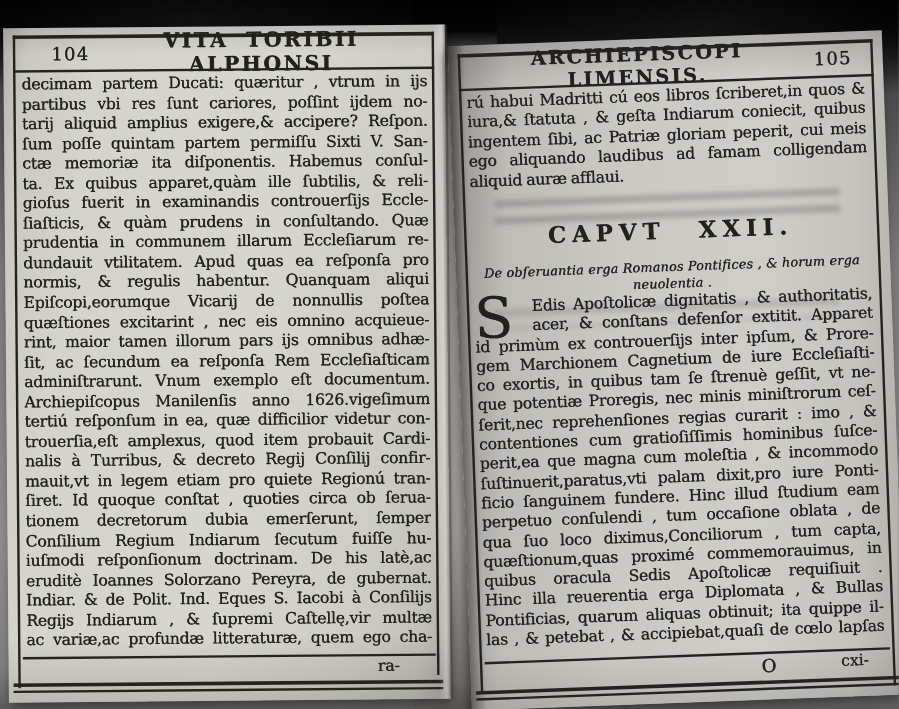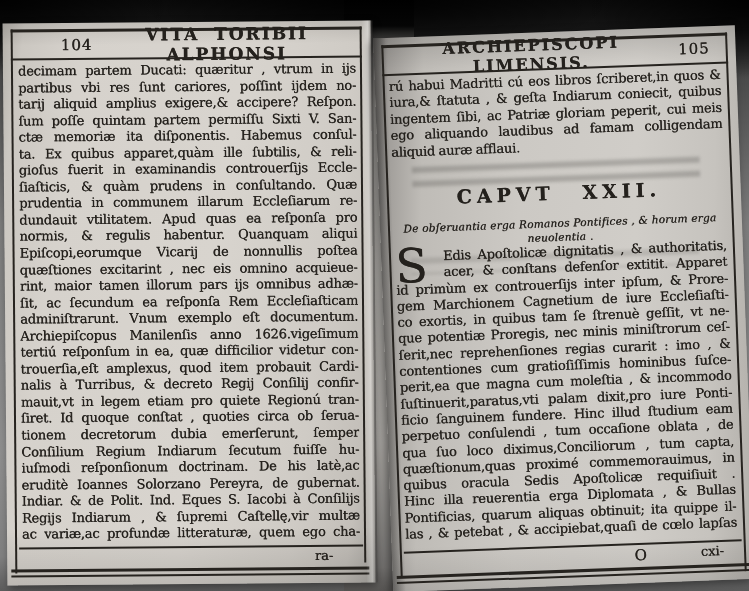--- a/index.html
+++ b/index.html
@@ -63,21 +63,21 @@
 </style>
 </head>
 <body>
 
 <div class="photo">
   <div class="gutter"></div>
 
   <div class="page page-left">
     <div class="hrule" style="left:8px;right:9px;top:6px;height:2.5px;"></div>
     <div class="header ink" style="left:10px;right:10px;top:9px;height:25px;">
-      <span class="pagenum" style="margin-left:48px;">104</span>
+      <span class="pagenum" style="margin-left:30px;">104</span>
       <span class="runtitle" style="flex:1;text-align:center;">VITA TORIBII ALPHONSI</span>
     </div>
     <div class="hrule" style="left:8px;right:9px;top:35px;"></div>
     <div class="vrule" style="left:8px;top:6px;bottom:12px;"></div>
     <div class="vrule" style="right:9px;top:6px;bottom:20px;"></div>
     <div class="bodytext ink lp-body" style="left:15px;right:15px;top:40px;">
         <div class="tl">decimam partem Ducati: quæritur , vtrum in ijs</div>
         <div class="tl">partibus vbi res ſunt cariores, poſſint ijdem no-</div>
         <div class="tl">tarij aliquid amplius exigere,&amp; accipere? Reſpon.</div>
         <div class="tl">ſum poſſe quintam partem permiſſu Sixti V. San-</div>

